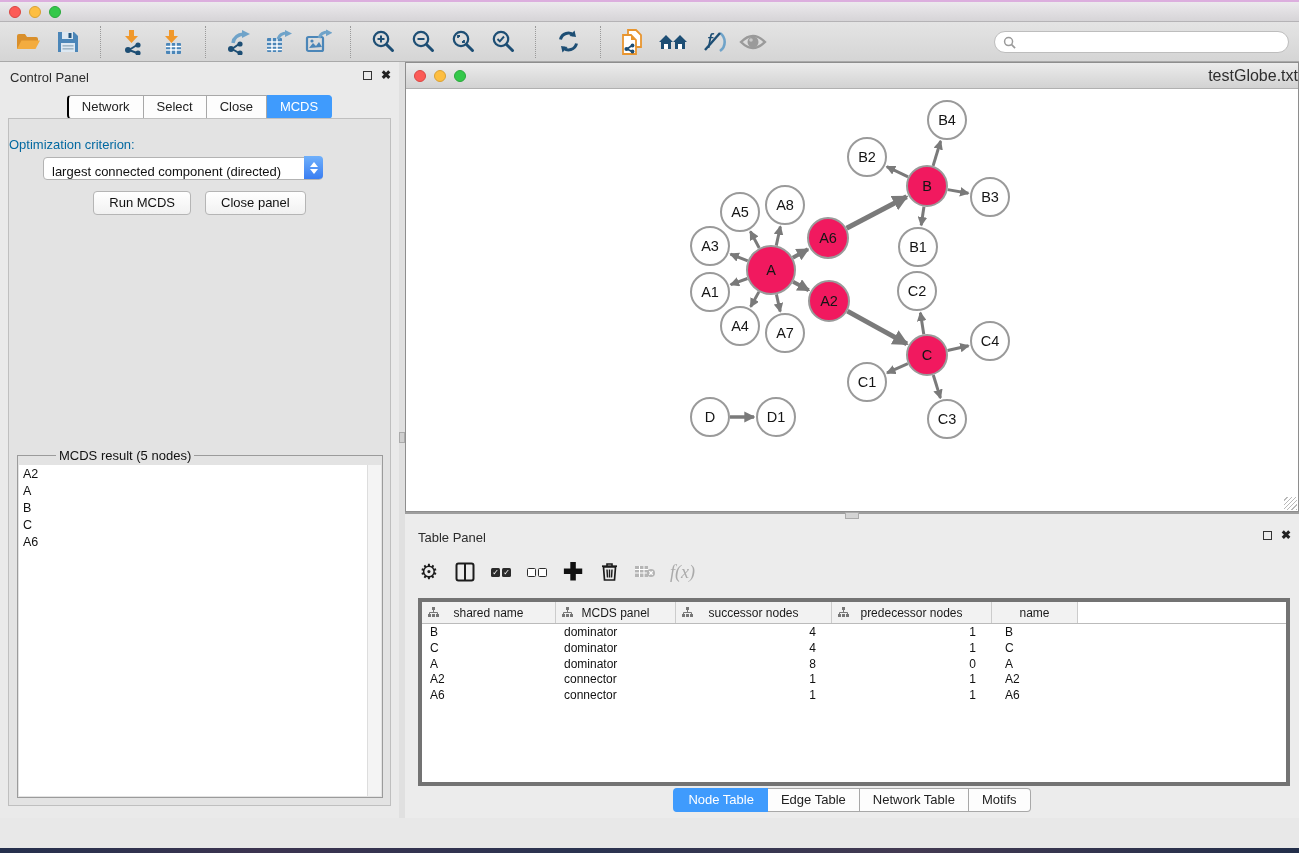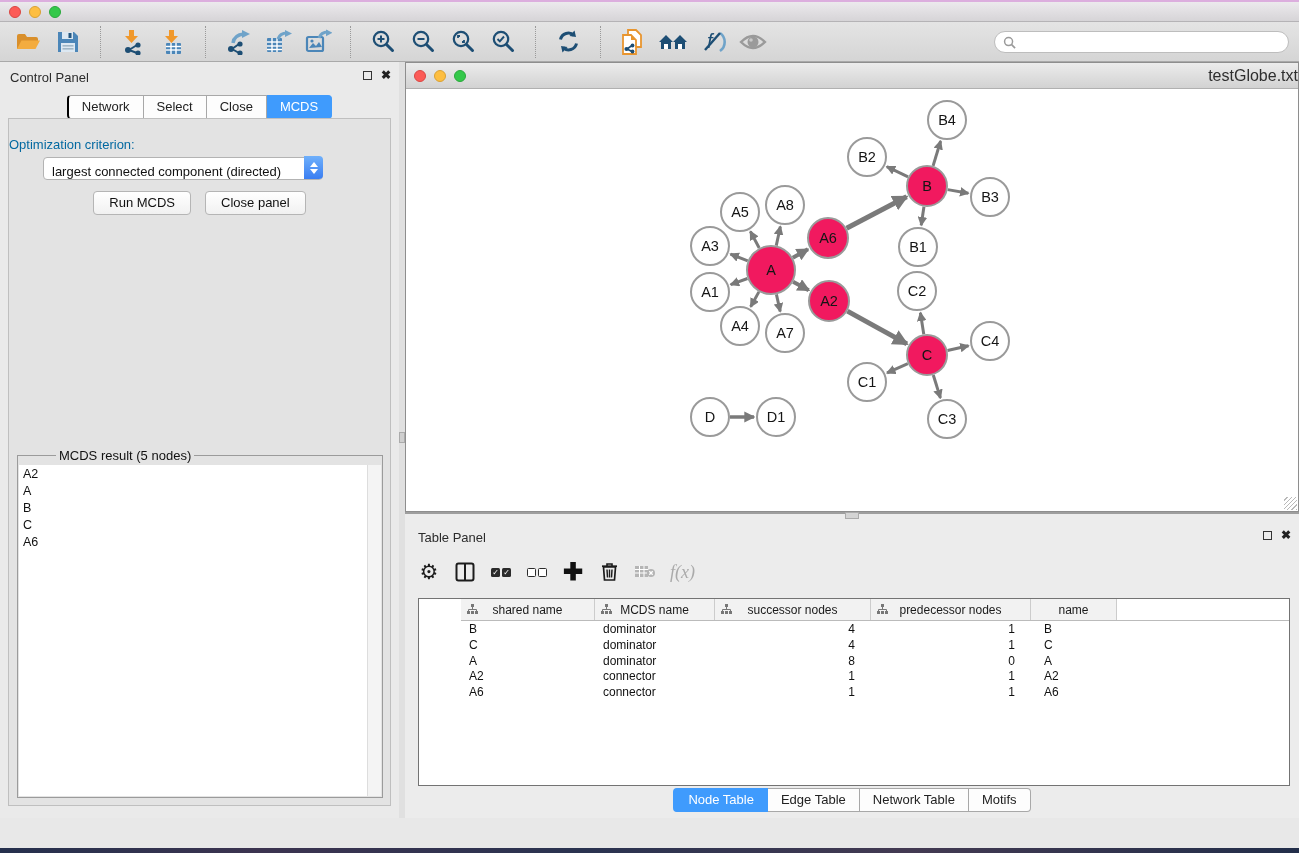--- a/index.html
+++ b/index.html
@@ -88,21 +88,21 @@
   .table-panel { position:absolute; left:405px; top:460px; width:894px; height:296px; background:#ececec; }
   .tp-toolbar { position:absolute; left:13px; top:30px; height:40px; display:flex; align-items:center; gap:14px; }
   .tp-icon { display:flex; align-items:center; justify-content:center; min-width:22px; height:26px; }
   .gear-glyph { font-size:21px; color:#1c1c1c; line-height:20px; }
   .chkpair { display:flex; gap:2px; }
   .chk { width:9px; height:9px; background:#2b2b2b; border-radius:1.5px; color:#fff; font-size:8px; line-height:9px; text-align:center; }
   .unchk { width:9px; height:9px; border:1.5px solid #2b2b2b; border-radius:1.5px; background:#fff; }
   .plus-glyph { font-size:24px; font-weight:bold; color:#111; line-height:20px; }
   .fx-glyph { font-family:"Liberation Serif",serif; font-style:italic; font-size:18px; color:#aaa; }
 
-  .data-table { position:absolute; left:13px; top:76px; width:872px; height:188px; background:#fff; border:1px solid #737373; overflow:hidden;padding-left:42px; }
+  .data-table { position:absolute; left:13px; top:76px; width:872px; height:188px; background:#fff; border:4px solid #737373; overflow:hidden; }
   .t-row { display:grid; grid-template-columns:134px 120px 156px 160px 86px 1fr; }
   .t-header { height:22px; border-bottom:1px solid #bbb; }
   .t-header .th { background:#f2f2f2; border-right:1px solid #ccc; position:relative;
     display:flex; align-items:center; justify-content:center; font-size:12px; color:#1a1a1a; }
   .t-header .th .tree-ic { position:absolute; left:6px; top:5px; }
   .t-header .th.filler { background:#fff; border-right:none; }
   .t-body .t-row { height:15.8px; }
   .td { font-size:12px; color:#111; padding:1px 0 0 8px; white-space:nowrap; }
   .td.num { text-align:right; padding-right:16px; }
   .td.name { padding-left:13px; }
@@ -523,21 +523,21 @@
                   <rect x="4" y="7" width="3" height="3"></rect>
                   <rect x="8" y="7" width="3" height="3"></rect>
                 </g>
                 <g stroke="#777" stroke-width="1">
                   <line x1="5.5" y1="3" x2="5.5" y2="5.5"></line>
                   <line x1="1.5" y1="5.5" x2="9.5" y2="5.5"></line>
                   <line x1="1.5" y1="5.5" x2="1.5" y2="7"></line>
                   <line x1="9.5" y1="5.5" x2="9.5" y2="7"></line>
                 </g>
               </svg>
-              <span>MCDS name</span>
+              <span>MCDS panel</span>
             </div>
             <div class="th">
               <svg class="tree-ic" width="11" height="11" viewBox="0 0 11 11">
                 <g fill="#777">
                   <rect x="4" y="0" width="3" height="3"></rect>
                   <rect x="0" y="7" width="3" height="3"></rect>
                   <rect x="4" y="7" width="3" height="3"></rect>
                   <rect x="8" y="7" width="3" height="3"></rect>
                 </g>
                 <g stroke="#777" stroke-width="1">

